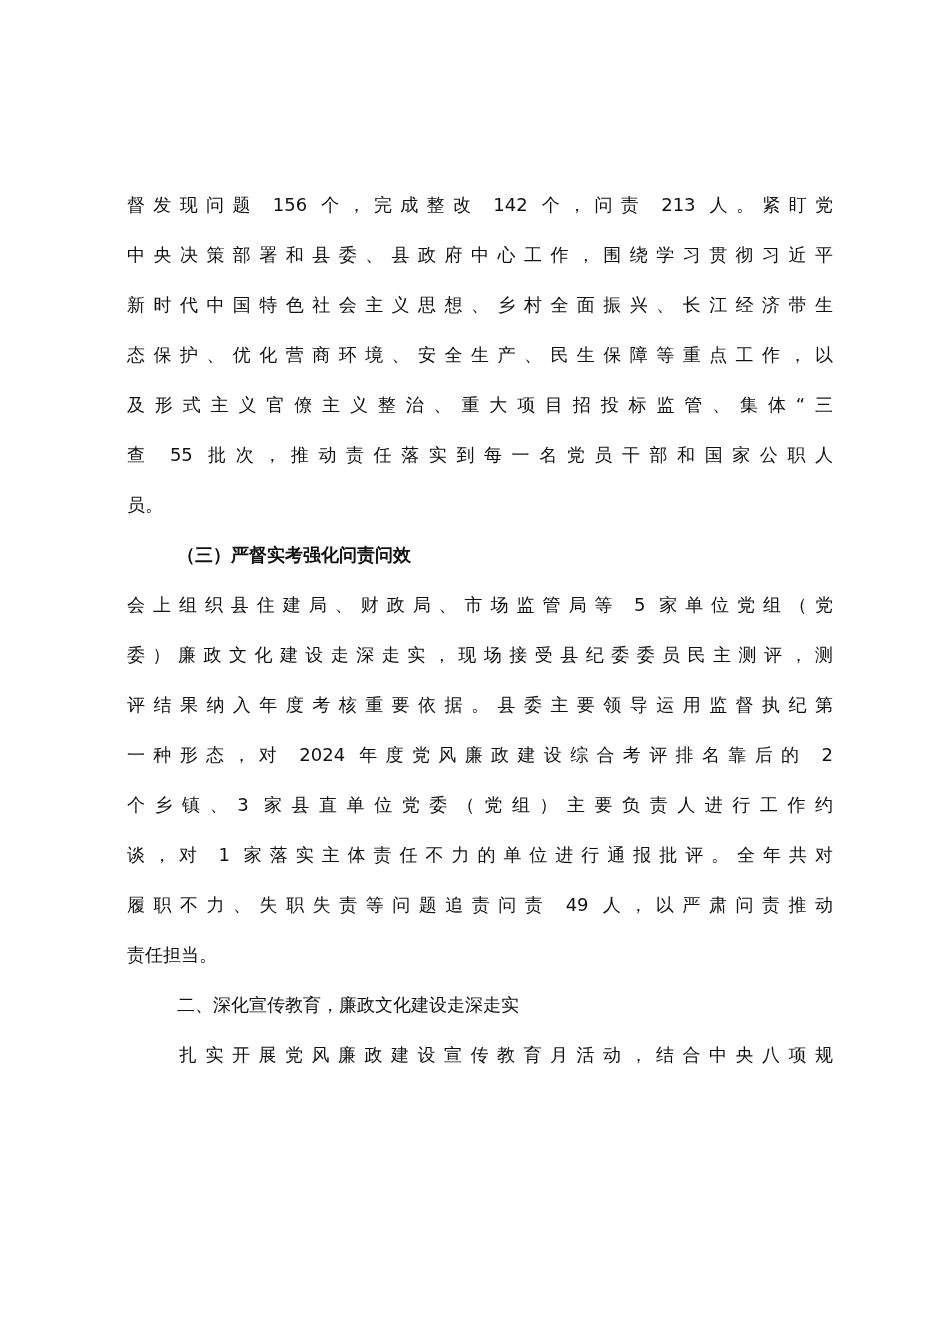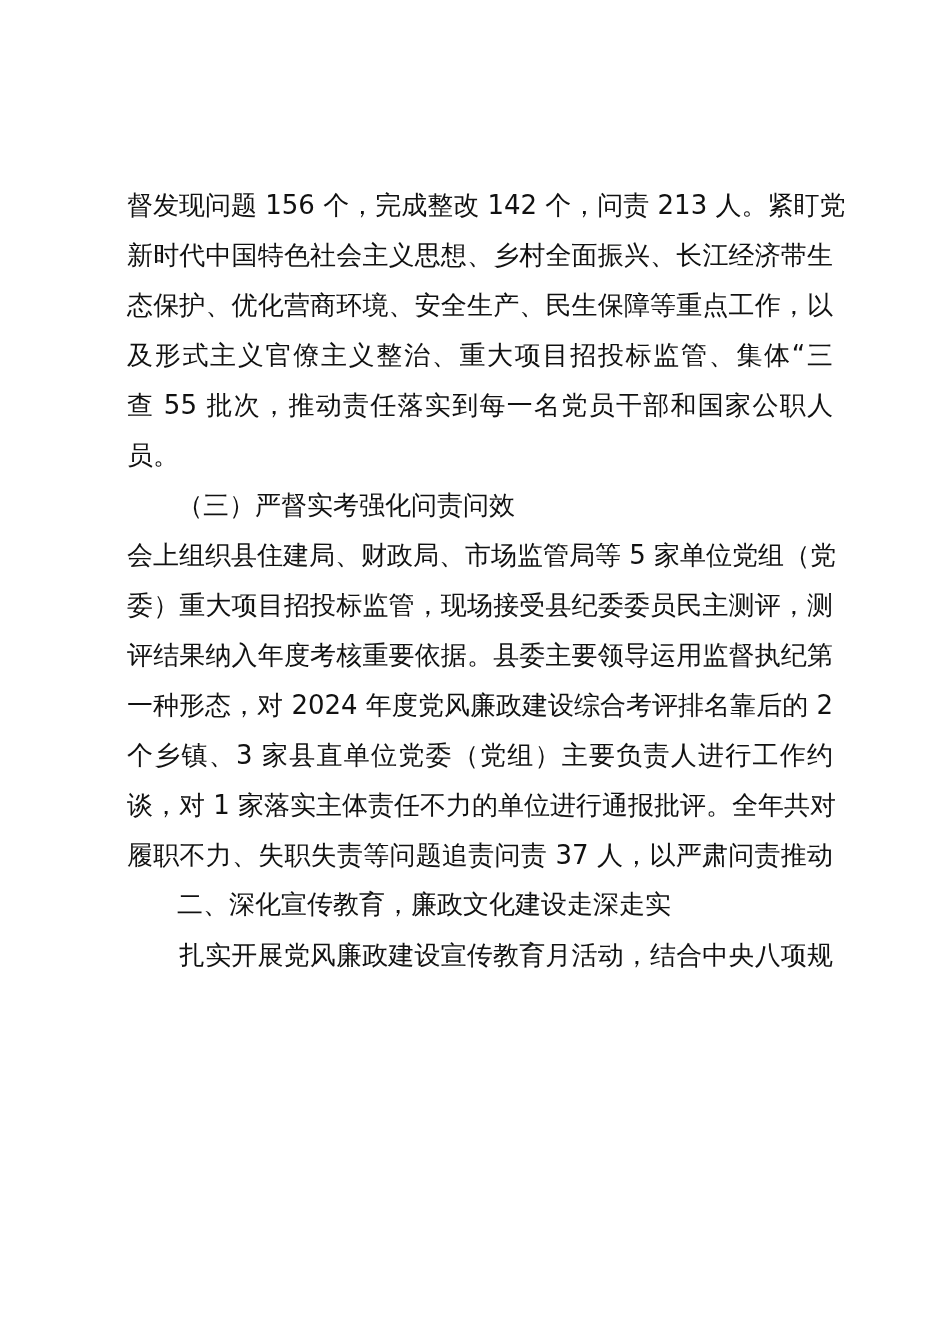--- a/index.html
+++ b/index.html
@@ -18,60 +18,62 @@
     .page {
       position: absolute;
       left: 127px;
       top: 180px;
       width: 706px;
     }
     .line {
       position: relative;
       height: 50px;
       line-height: 50px;
-      font-size: 26px;
+      font-size: 18px;
       white-space: nowrap;
       overflow: visible;
       letter-spacing: 0px;
     }
     .justify {
       text-align: justify;
       text-align-last: justify;
     }
     .indent {
       padding-left: 52px;
     }
     .heading-bold {
-      font-weight: normal;
+      font-weight: bold;
       padding-left: 50px;
     }
     .heading-plain {
       padding-left: 50px;
       font-family: Liberation Serif, serif;
     }
   </style>
 </head>
 <body>
 
 <div class="page">
 
   <div class="line justify">督发现问题 156 个，完成整改 142 个，问责 213 人。紧盯党</div>
+  <div class="line justify">中央决策部署和县委、县政府中心工作，围绕学习贯彻习近平</div>
   <div class="line justify">新时代中国特色社会主义思想、乡村全面振兴、长江经济带生</div>
   <div class="line justify">态保护、优化营商环境、安全生产、民生保障等重点工作，以</div>
   <div class="line justify">及形式主义官僚主义整治、重大项目招投标监管、集体“三</div>
   <div class="line justify">查 55 批次，推动责任落实到每一名党员干部和国家公职人</div>
   <div class="line">员。</div>
 
   <div class="line heading-bold">（三）严督实考强化问责问效</div>
 
   <div class="line justify">会上组织县住建局、财政局、市场监管局等 5 家单位党组（党</div>
-  <div class="line justify">委）重大项目招投标监管，现场接受县纪委委员民主测评，测</div>
+  <div class="line justify">委）廉政文化建设走深走实，现场接受县纪委委员民主测评，测</div>
   <div class="line justify">评结果纳入年度考核重要依据。县委主要领导运用监督执纪第</div>
   <div class="line justify">一种形态，对 2024 年度党风廉政建设综合考评排名靠后的 2</div>
   <div class="line justify">个乡镇、3 家县直单位党委（党组）主要负责人进行工作约</div>
   <div class="line justify">谈，对 1 家落实主体责任不力的单位进行通报批评。全年共对</div>
-  <div class="line justify">履职不力、失职失责等问题追责问责 37 人，以严肃问责推动</div>
+  <div class="line justify">履职不力、失职失责等问题追责问责 49 人，以严肃问责推动</div>
+  <div class="line">责任担当。</div>
 
   <div class="line heading-plain">二、深化宣传教育，廉政文化建设走深走实</div>
 
   <div class="line justify indent">扎实开展党风廉政建设宣传教育月活动，结合中央八项规</div>
 
 </div>
 
 </body></html>

